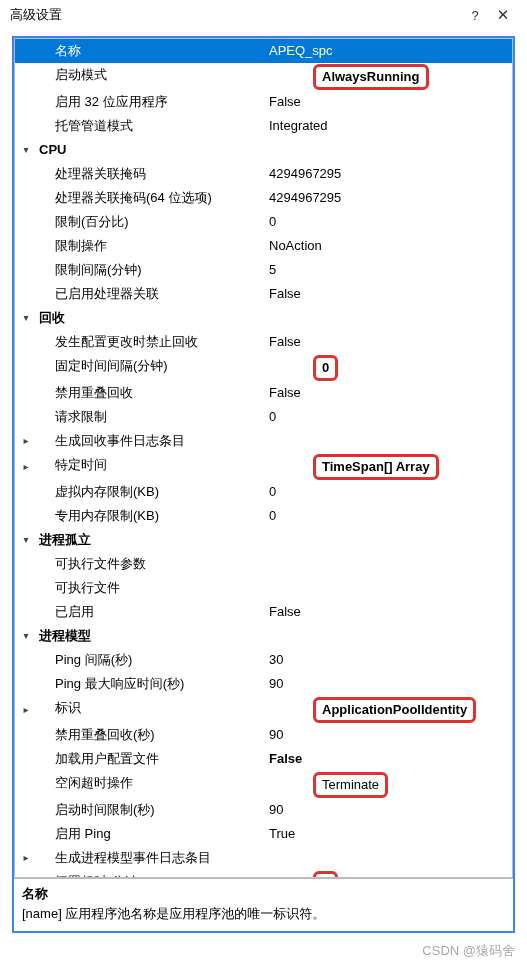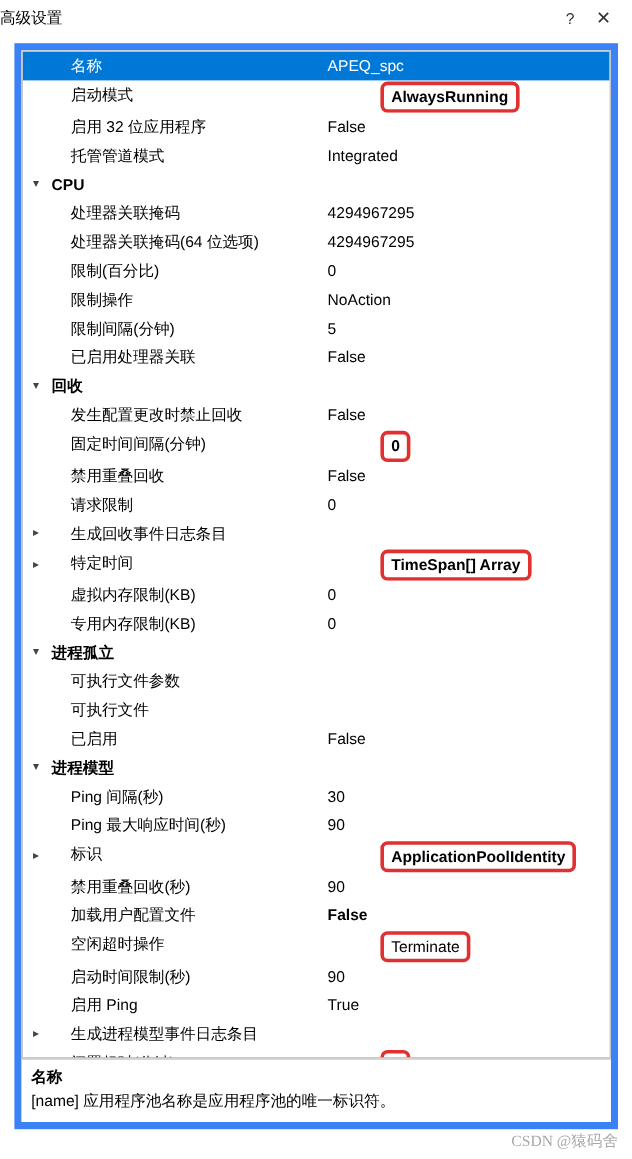--- a/index.html
+++ b/index.html
@@ -9,30 +9,30 @@
   background: #fff;
   color: #000;
   width: 527px;
   height: 966px;
   overflow: hidden;
   position: relative;
 }
 .titlebar {
   display: flex;
   align-items: center;
-  padding: 6px 10px 4px 0;
+  padding: 6px 10px 4px 10px;
   font-size: 13px;
 }
 .titlebar .spacer { flex: 1; }
 .titlebar .btn { width: 28px; text-align: center; font-size: 13px; color: #333; }
 .titlebar .close { font-size: 15px; }
 
 .content-wrap {
   margin: 8px 12px 2px 12px;
-  border: 6px solid #3b82f6;
+  border: 2px solid #3b82f6;
 }
 
 .grid {
   border: 1px solid #bbb;
   background: #fff;
   height: 840px;
   overflow: hidden;
 }
 
 .row {
@@ -90,21 +90,20 @@
 }
 .desc-panel .ttl { font-weight: bold; margin-bottom: 2px; }
 
 .watermark {
   position: absolute;
   right: 12px;
   bottom: 6px;
   font-size: 13px;
   color: rgba(120,120,120,0.65);
   pointer-events: none;
-  font-family: Liberation Serif, serif;
 }
 
 .chev { font-family: "Segoe UI Symbol", sans-serif; font-size: 10px; color: #444; }
 </style>
 </head>
 <body>
 
 <div class="titlebar">
   <span>高级设置</span>
   <span class="spacer"></span>

